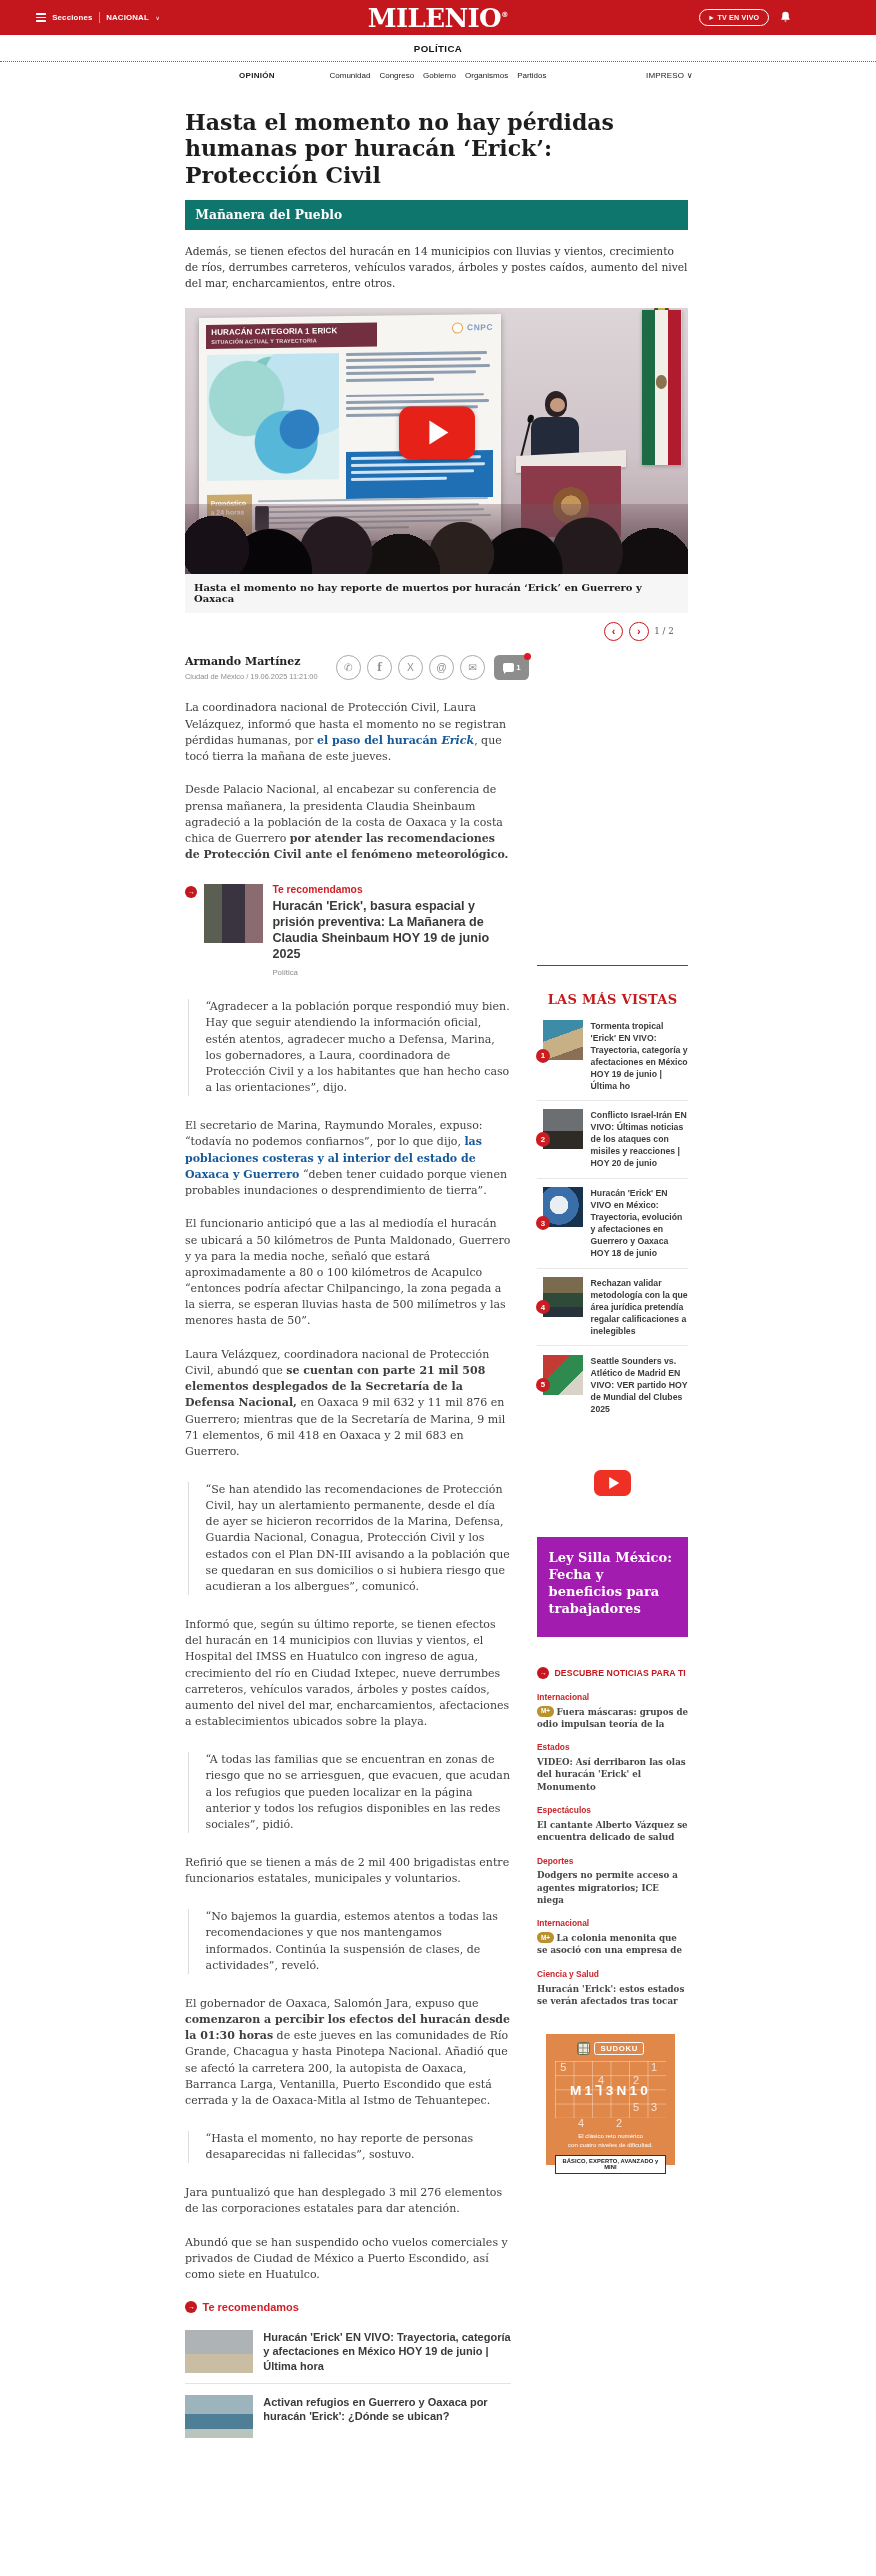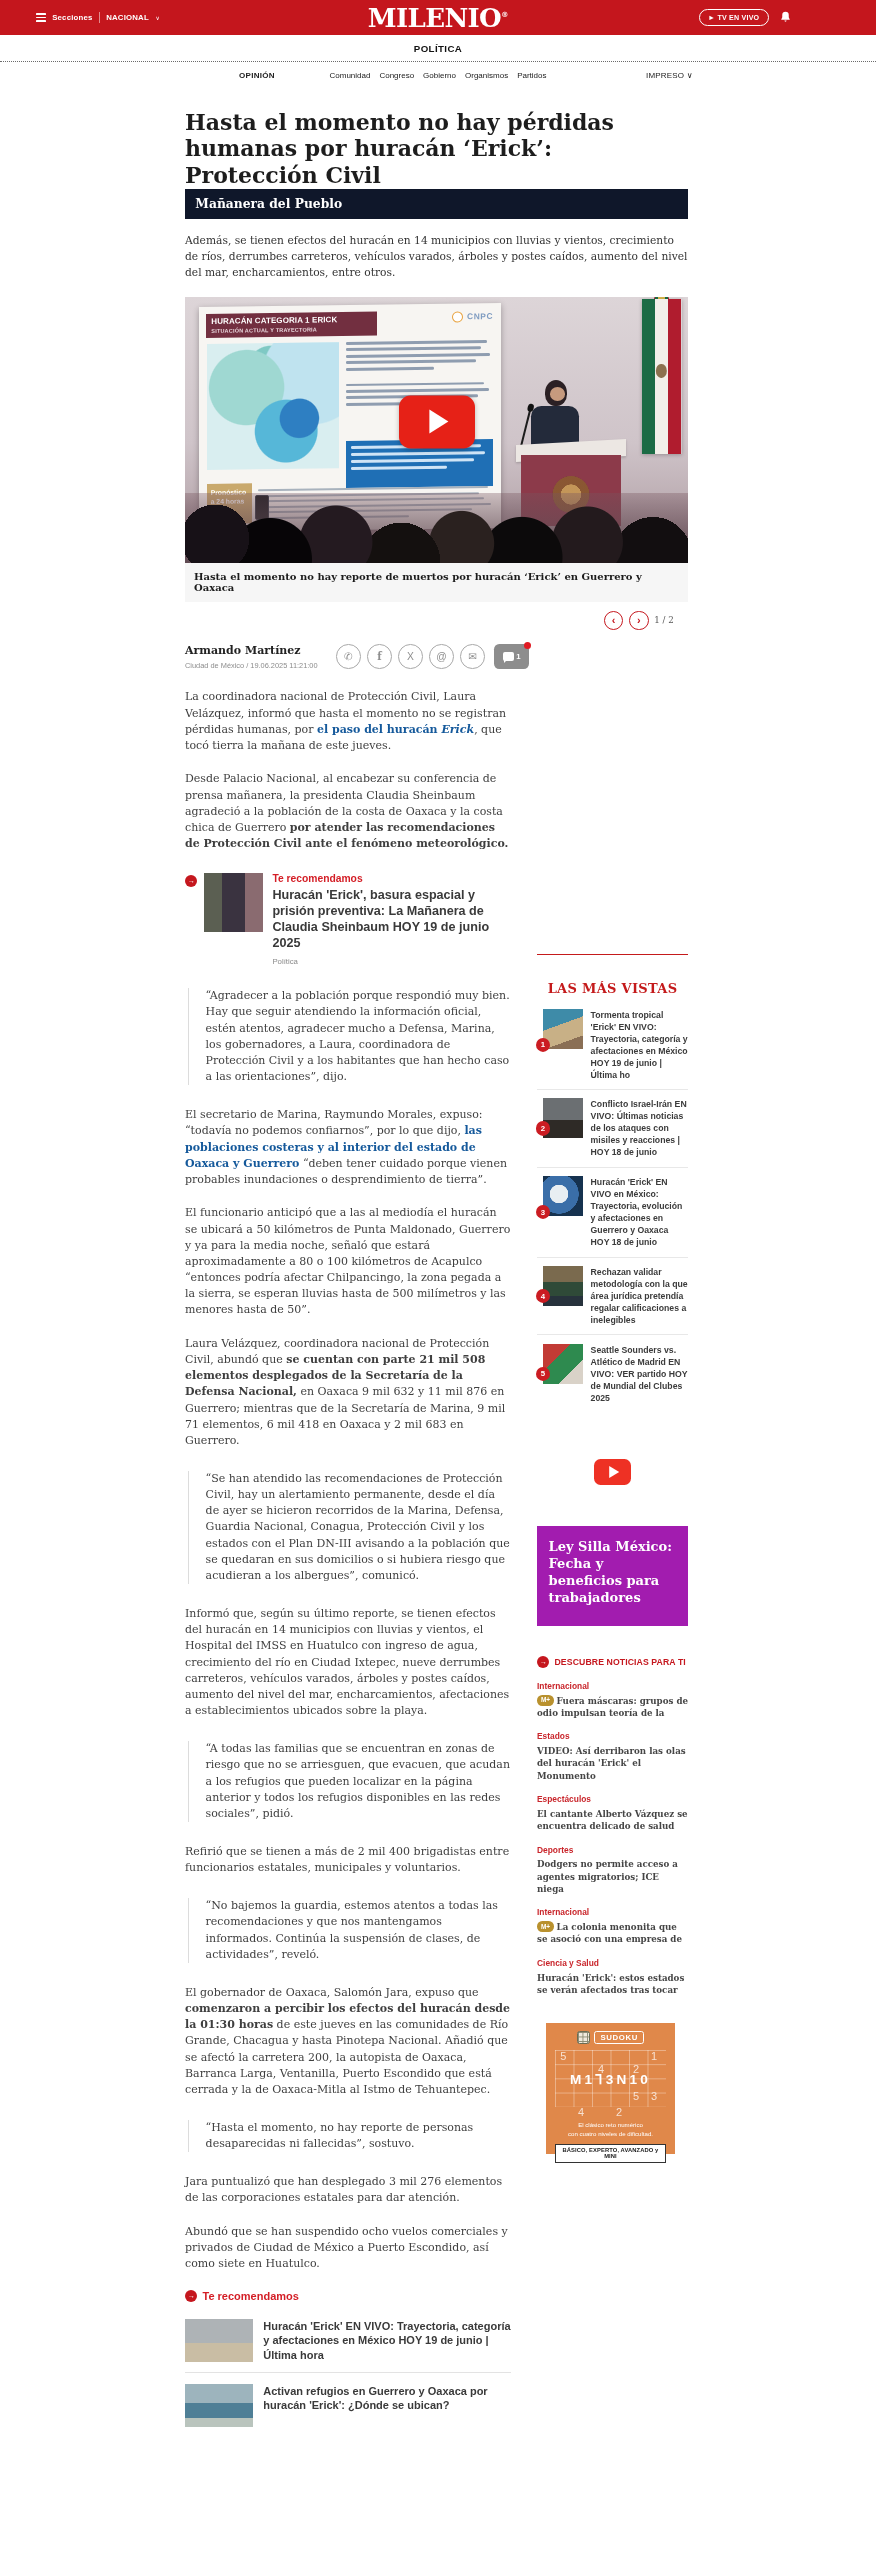--- a/index.html
+++ b/index.html
@@ -28,21 +28,21 @@
   .subnav { position:relative; height:27px; font-size:8px; color:#222; }
   .subnav .opinion { position:absolute; left:239px; top:9px; font-weight:bold; letter-spacing:0.3px; }
   .subnav .mid { position:absolute; left:50%; transform:translateX(-50%); top:9px; display:flex; gap:9px; }
   .subnav .mid span { cursor:pointer; }
   .subnav .impreso { position:absolute; left:646px; top:9px; letter-spacing:0.2px; }
 
   
   .page { width:503px; margin-left:185px; position:relative; }
 
   h1.title { font-family:"DejaVu Serif", serif; font-size:22px; line-height:1.2; color:#1d1d1d; margin-top:19.4px; font-weight:bold; }
-  .kicker { margin-top:1px; background:#0f172a; color:#fff; font-family:"DejaVu Serif", serif;
+  .kicker { margin-top:12px; background:#0f766e; color:#fff; font-family:"DejaVu Serif", serif;
             font-weight:bold; font-size:12.3px; padding:7.1px 10.3px 7.8px; }
   .summary { margin-top:14.2px; font-family:"DejaVu Serif", serif; font-size:10.7px; line-height:1.5; color:#333; }
 
   
   .video { margin-top:15.5px; height:266px; position:relative; overflow:hidden;
            background:linear-gradient(180deg,#ddd5d8 0%,#cfc4c9 55%,#a9969c 100%); }
   .slide { position:absolute; left:14.2px; top:7.8px; width:302px; height:225px; background:#f7f5f2;
            box-shadow:0 1.9px 6.5px rgba(0,0,0,.3); transform:skewY(-0.8deg); }
   .slide-head { position:absolute; left:6.5px; top:6.5px; width:171px; background:#722f40; color:#fff; padding:3.9px 5.8px; }
   .slide-head .t1 { font-size:8px; font-weight:bold; letter-spacing:0.1px; }
@@ -378,21 +378,21 @@
         <div class="sb-title">LAS MÁS VISTAS</div>
 
         <div class="sb-item">
           <span class="sb-badge">1</span>
           <div class="sb-thumb v1"></div>
           <div class="sb-item-title">Tormenta tropical 'Erick' EN VIVO: Trayectoria, categoría y afectaciones en México HOY 19 de junio | Última ho</div>
         </div>
         <div class="sb-item">
           <span class="sb-badge">2</span>
           <div class="sb-thumb v2"></div>
-          <div class="sb-item-title">Conflicto Israel-Irán EN VIVO: Últimas noticias de los ataques con misiles y reacciones | HOY 18 de junio</div>
+          <div class="sb-item-title">Conflicto Israel-Irán EN VIVO: Últimas noticias de los ataques con misiles y reacciones | HOY 20 de junio</div>
         </div>
         <div class="sb-item">
           <span class="sb-badge">3</span>
           <div class="sb-thumb v3"></div>
           <div class="sb-item-title">Huracán 'Erick' EN VIVO en México: Trayectoria, evolución y afectaciones en Guerrero y Oaxaca HOY 18 de junio</div>
         </div>
         <div class="sb-item">
           <span class="sb-badge">4</span>
           <div class="sb-thumb v4"></div>
           <div class="sb-item-title">Rechazan validar metodología con la que área jurídica pretendía regalar calificaciones a inelegibles</div>

